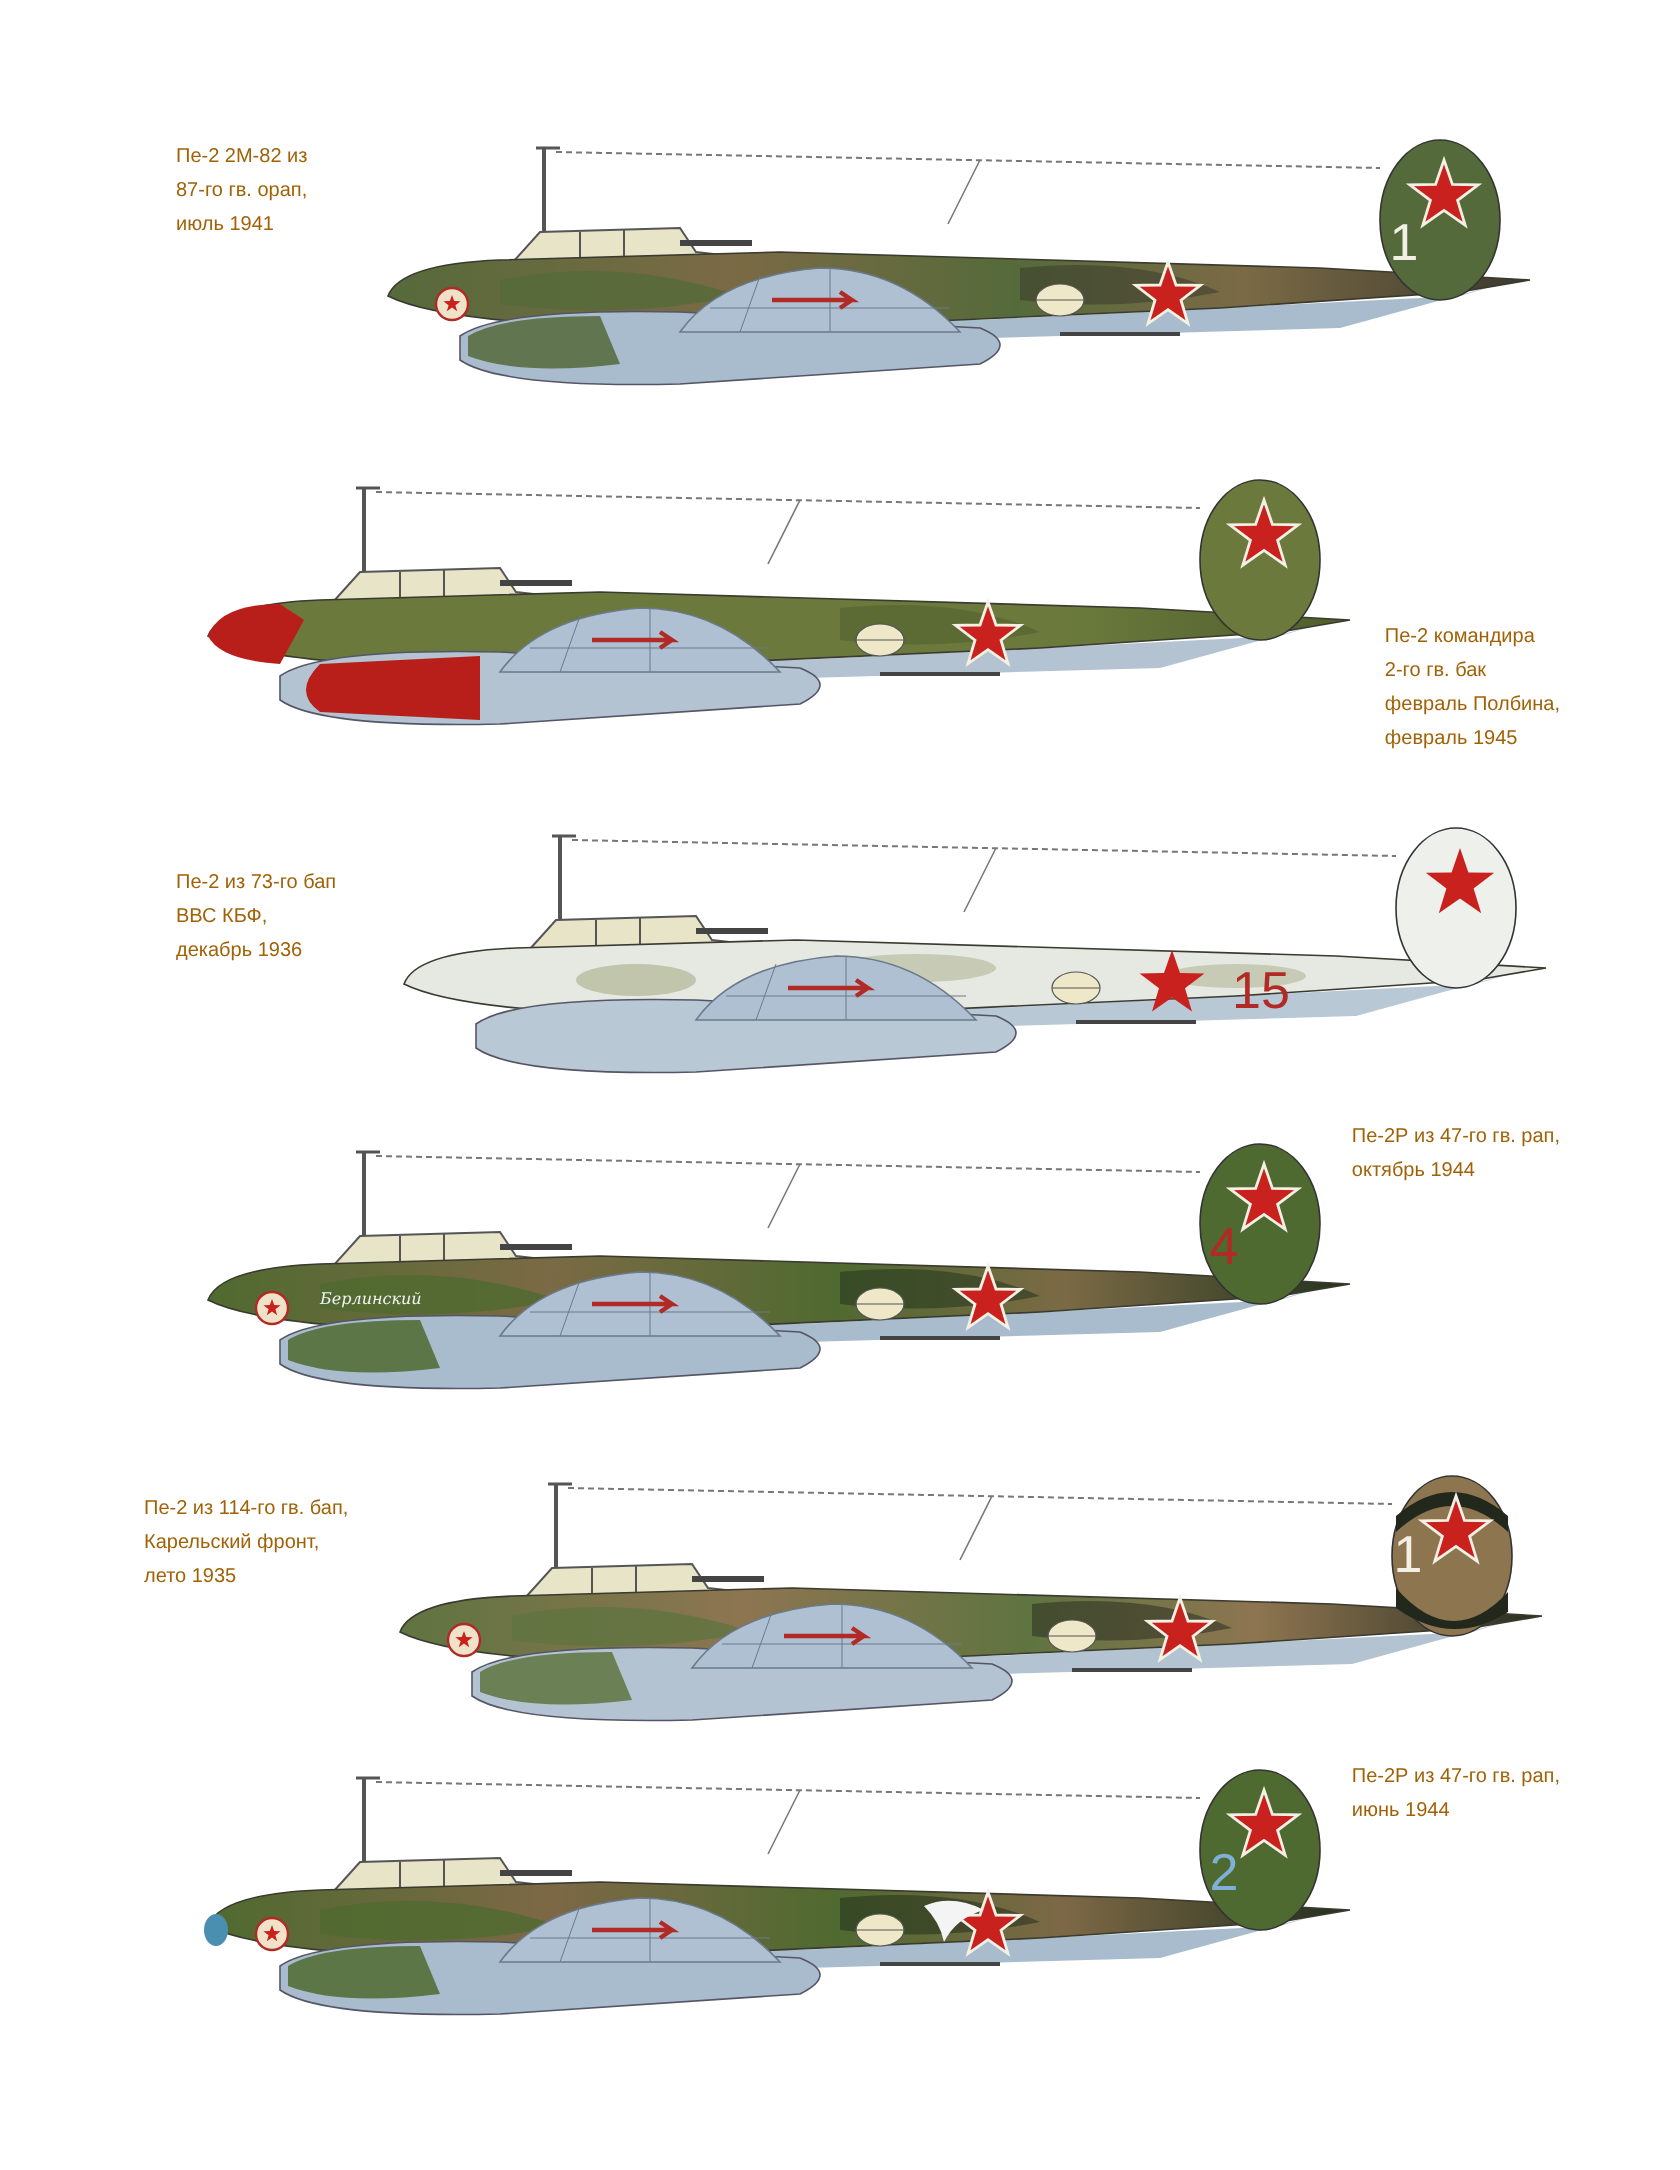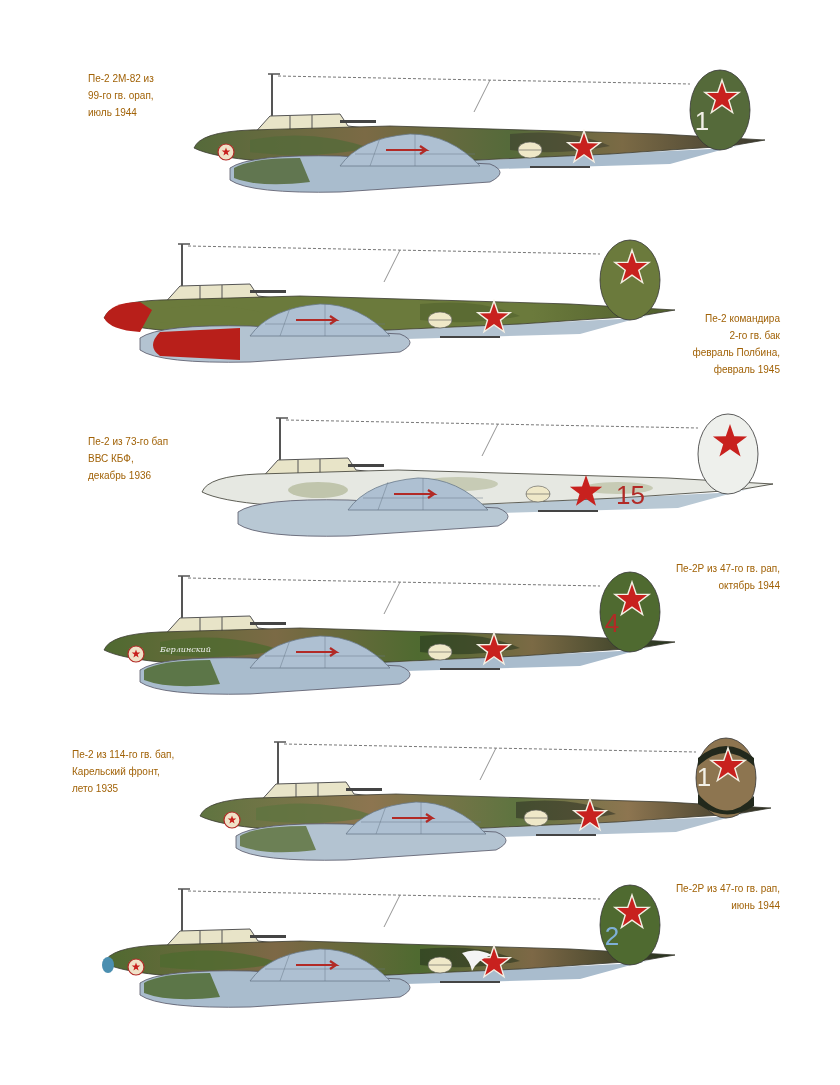--- a/index.html
+++ b/index.html
@@ -1,29 +1,29 @@
 <!DOCTYPE html>
 <html><head>
 <meta charset="utf-8">
 <style>
   html,body{margin:0;padding:0;background:#ffffff;}
   body{width:840px;height:1085px;position:relative;overflow:hidden;font-family:"Liberation Sans",sans-serif;}
   .caption{position:absolute;font-size:10px;line-height:17px;color:#a16207;}
-  .caption.right{text-align:right;}
+  .caption.right{}
   .caption div{white-space:nowrap;}
   .profile{position:absolute;}
   .profile svg{display:block;overflow:visible;}
 </style>
 </head>
 <body>
 
 <div class="caption" style="left:88px;top:70px;">
   <div>Пе-2 2М-82 из</div>
-  <div>99-го гв. орап,</div>
-  <div>июль 1944</div>
+  <div>87-го гв. орап,</div>
+  <div>июль 1941</div>
 </div>
 <div class="caption right" style="right:60px;top:310px;">
   <div>Пе-2 командира</div>
   <div>2-го гв. бак</div>
   <div>февраль Полбина,</div>
   <div>февраль 1945</div>
 </div>
 <div class="caption" style="left:88px;top:433px;">
   <div>Пе-2 из 73-го бап</div>
   <div>ВВС КБФ,</div>

